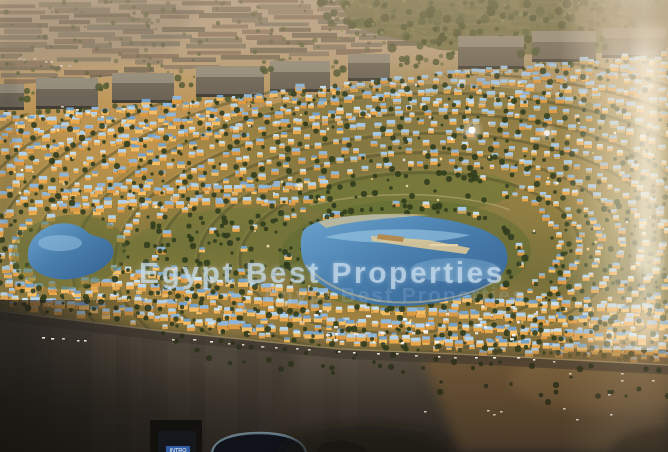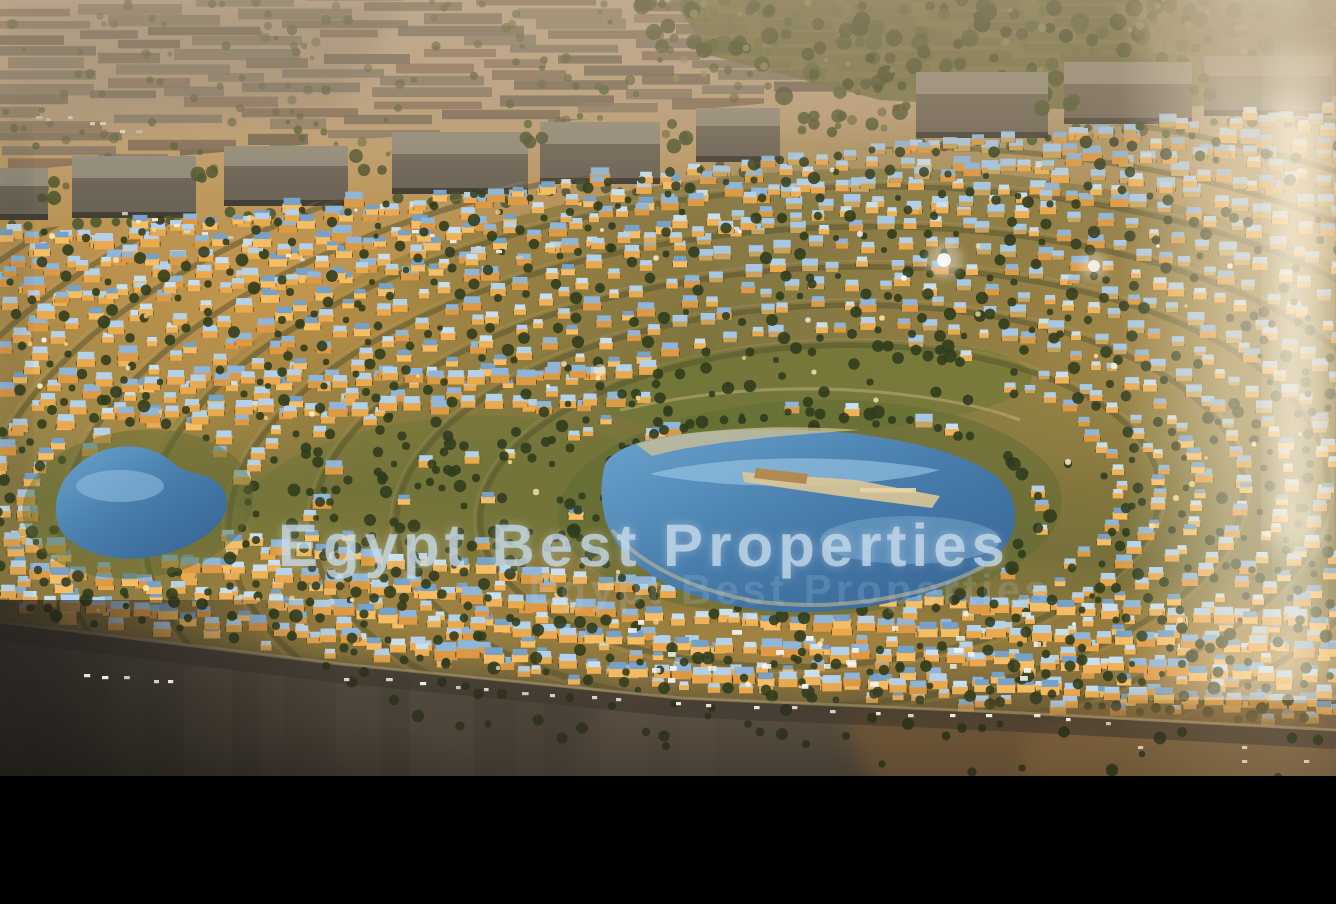--- a/index.html
+++ b/index.html
@@ -1,14 +1,14 @@
 <!DOCTYPE html>
 <html><head><meta charset="utf-8"><style>
 html,body{margin:0;padding:0;background:#000;}
-#scene{position:relative;width:668px;height:388px;overflow:hidden;font-family:"Liberation Sans",sans-serif;}
+#scene{position:relative;width:668px;height:452px;overflow:hidden;font-family:"Liberation Sans",sans-serif;}
 </style></head><body>
 
 <div id="scene">
 <svg width="668" height="452" viewBox="0 0 668 452" xmlns="http://www.w3.org/2000/svg">
 <defs>
 <clipPath id="rowsclip">
           <path d="M0,0 L668,0 L668,26 L0,86 Z"></path>
         </clipPath>
 <clipPath id="devclip">
           <path d="M0,116 L668,52 L668,366 L500,357 L340,350 L170,332 L0,310 Z"></path>

